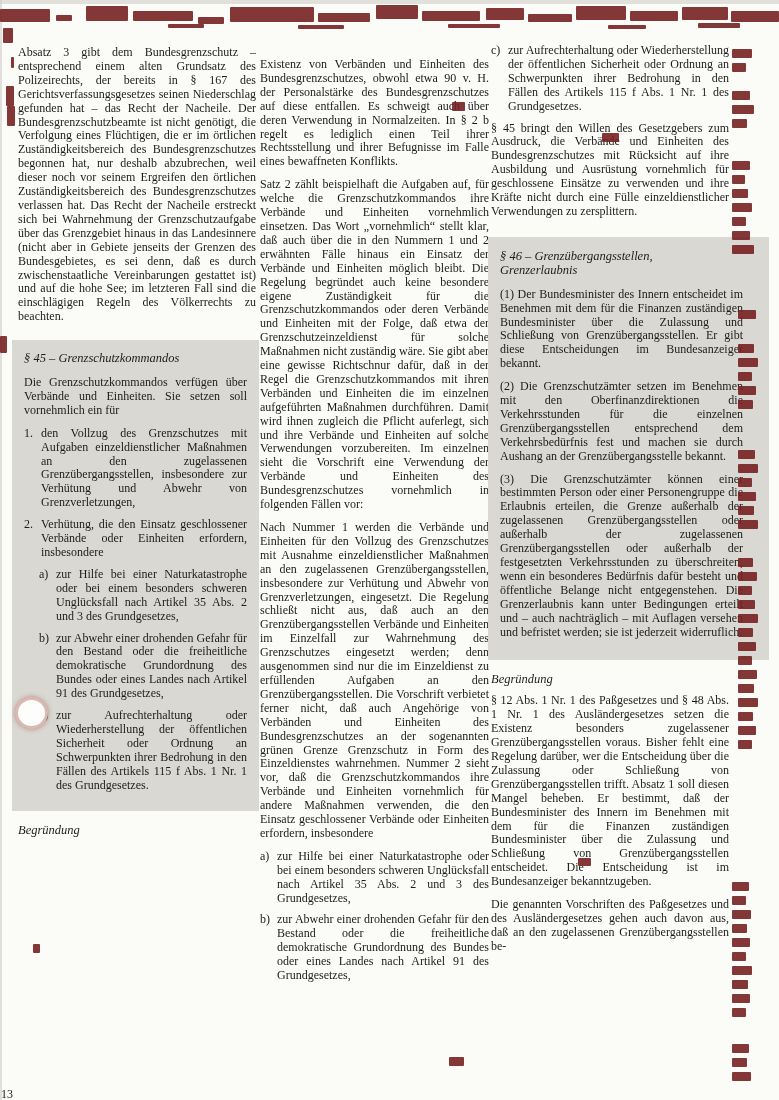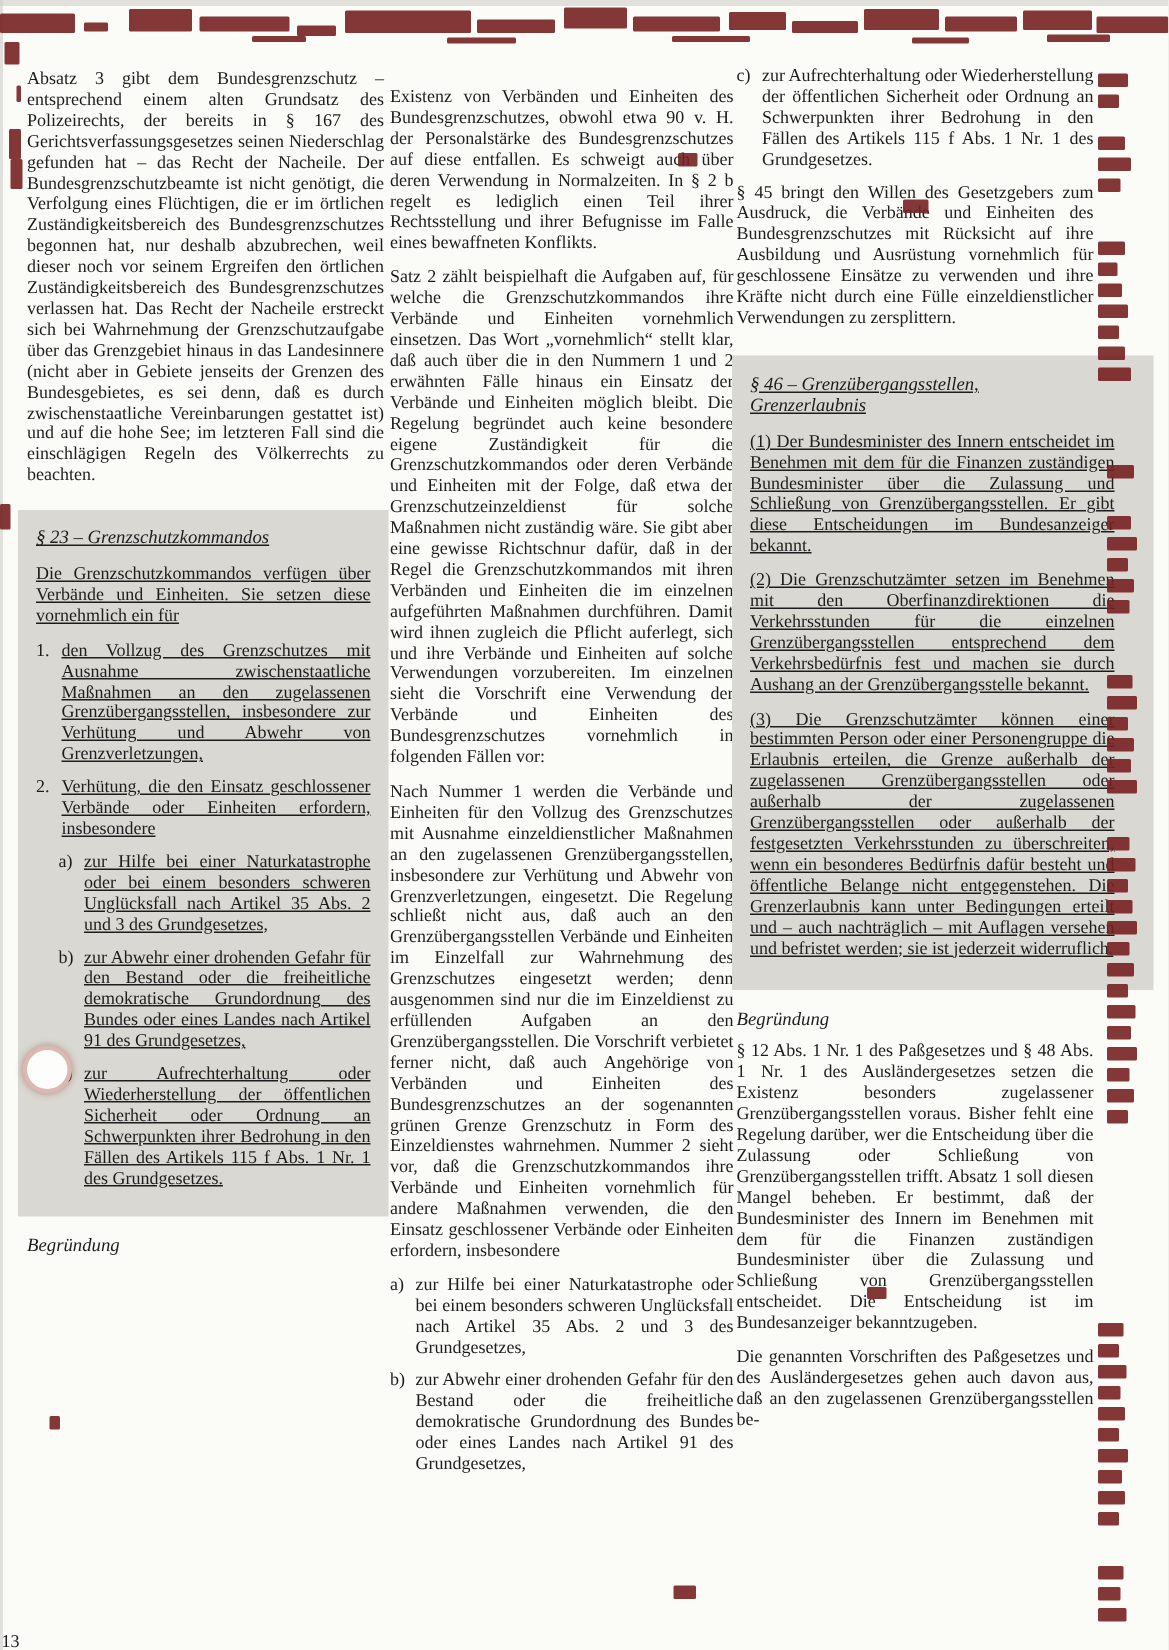--- a/index.html
+++ b/index.html
@@ -10,21 +10,21 @@
     position:relative;width:779px;height:1100px;background:var(--paper);
     overflow:hidden;color:var(--ink);
     font-family:"Liberation Serif","DejaVu Serif",serif;
     font-size:12px;line-height:13.9px;
   }
   .edge-top{position:absolute;left:0;top:0;width:779px;height:4px;background:#d6d4cf;opacity:.7;}
   .edge-left{position:absolute;left:0;top:0;width:2px;height:1100px;background:#cfcdc8;opacity:.6;}
   .col{position:absolute;text-align:justify;}
   .col p{margin:0 0 9px 0;}
   p.heading{font-style:italic;font-size:12.5px;margin:13px 0 7px 0;text-align:left;}
-  .box{background:var(--box_bg);padding:12px 12px 10px 12px;margin:2px 0 10px 0;text-decoration:underline;}
+  .box{background:var(--box_bg);padding:12px 12px 10px 12px;margin:2px 0 10px 0;}
   #col1 .box{margin-left:-6px;margin-right:-3px;margin-top:16px;}
   #col3 .box{margin-left:-3px;margin-right:-40px;padding:13px 26px 12px 12px;margin-top:18px;}
   p.boxtitle{font-style:italic;font-size:12.5px;white-space:pre-line;margin:0 0 10px 0;text-align:left;}
   .item{position:relative;padding-left:17px;margin:0 0 8px 0;text-align:justify;}
   .item>.lab{position:absolute;left:0;top:0;}
   .item.ind1{margin-left:15px;}
   .pagenum{position:absolute;left:1px;top:1088px;width:18px;font-size:12px;}
   .mark{position:absolute;background:var(--mark);opacity:.9;border-radius:1px;}
   .blemish{
     position:absolute;left:15px;top:697px;width:27px;height:26px;border-radius:50%;
@@ -35,23 +35,23 @@
 </head>
 <body>
 
 <div class="page">
   <div class="edge-top"></div>
   <div class="edge-left"></div>
 
   <div id="col1" class="col" style="left:18px;top:46px;width:238px">
       <p>Absatz 3 gibt dem Bundesgrenzschutz – entsprechend einem alten Grundsatz des Polizeirechts, der bereits in § 167 des Gerichtsverfassungsgesetzes seinen Niederschlag gefunden hat – das Recht der Nacheile. Der Bundesgrenzschutzbeamte ist nicht genötigt, die Verfolgung eines Flüchtigen, die er im örtlichen Zuständigkeitsbereich des Bundesgrenzschutzes begonnen hat, nur deshalb abzubrechen, weil dieser noch vor seinem Ergreifen den örtlichen Zuständigkeitsbereich des Bundesgrenzschutzes verlassen hat. Das Recht der Nacheile erstreckt sich bei Wahrnehmung der Grenzschutzaufgabe über das Grenzgebiet hinaus in das Landesinnere (nicht aber in Gebiete jenseits der Grenzen des Bundesgebietes, es sei denn, daß es durch zwischenstaatliche Vereinbarungen gestattet ist) und auf die hohe See; im letzteren Fall sind die einschlägigen Regeln des Völkerrechts zu beachten.</p>
       <div class="box">
-        <p class="boxtitle">§ 23 – Grenzschutzkommandos</p>
-        <p>Die Grenzschutzkommandos verfügen über Verbände und Einheiten. Sie setzen diese vornehmlich ein für</p>
-        <div class="item"><span class="lab">1.</span><span class="itx">den Vollzug des Grenzschutzes mit Ausnahme zwischenstaatliche Maßnahmen an den zugelassenen Grenzübergangsstellen, insbesondere zur Verhütung und Abwehr von Grenzverletzungen,</span></div>
+        <p class="boxtitle">§ 45 – Grenzschutzkommandos</p>
+        <p>Die Grenzschutzkommandos verfügen über Verbände und Einheiten. Sie setzen soll vornehmlich ein für</p>
+        <div class="item"><span class="lab">1.</span><span class="itx">den Vollzug des Grenzschutzes mit Aufgaben einzeldienstlicher Maßnahmen an den zugelassenen Grenzübergangsstellen, insbesondere zur Verhütung und Abwehr von Grenzverletzungen,</span></div>
         <div class="item"><span class="lab">2.</span><span class="itx">Verhütung, die den Einsatz geschlossener Verbände oder Einheiten erfordern, insbesondere</span></div>
         <div class="item ind1"><span class="lab">a)</span><span class="itx">zur Hilfe bei einer Naturkatastrophe oder bei einem besonders schweren Unglücksfall nach Artikel 35 Abs. 2 und 3 des Grundgesetzes,</span></div>
         <div class="item ind1"><span class="lab">b)</span><span class="itx">zur Abwehr einer drohenden Gefahr für den Bestand oder die freiheitliche demokratische Grundordnung des Bundes oder eines Landes nach Artikel 91 des Grundgesetzes,</span></div>
         <div class="item ind1"><span class="lab">c)</span><span class="itx">zur Aufrechterhaltung oder Wiederherstellung der öffentlichen Sicherheit oder Ordnung an Schwerpunkten ihrer Bedrohung in den Fällen des Artikels 115 f Abs. 1 Nr. 1 des Grundgesetzes.</span></div>
       </div>
       <p class="heading">Begründung</p>
     </div>
   <div id="col2" class="col" style="left:260px;top:58px;width:229px">
       <p>Existenz von Verbänden und Einheiten des Bundesgrenzschutzes, obwohl etwa 90 v. H. der Personalstärke des Bundesgrenzschutzes auf diese entfallen. Es schweigt auch über deren Verwendung in Normalzeiten. In § 2 b regelt es lediglich einen Teil ihrer Rechtsstellung und ihrer Befugnisse im Falle eines bewaffneten Konflikts.</p>
       <p>Satz 2 zählt beispielhaft die Aufgaben auf, für welche die Grenzschutzkommandos ihre Verbände und Einheiten vornehmlich einsetzen. Das Wort „vornehmlich“ stellt klar, daß auch über die in den Nummern 1 und 2 erwähnten Fälle hinaus ein Einsatz der Verbände und Einheiten möglich bleibt. Die Regelung begründet auch keine besondere eigene Zuständigkeit für die Grenzschutzkommandos oder deren Verbände und Einheiten mit der Folge, daß etwa der Grenzschutzeinzeldienst für solche Maßnahmen nicht zuständig wäre. Sie gibt aber eine gewisse Richtschnur dafür, daß in der Regel die Grenzschutzkommandos mit ihren Verbänden und Einheiten die im einzelnen aufgeführten Maßnahmen durchführen. Damit wird ihnen zugleich die Pflicht auferlegt, sich und ihre Verbände und Einheiten auf solche Verwendungen vorzubereiten. Im einzelnen sieht die Vorschrift eine Verwendung der Verbände und Einheiten des Bundesgrenzschutzes vornehmlich in folgenden Fällen vor:</p>

